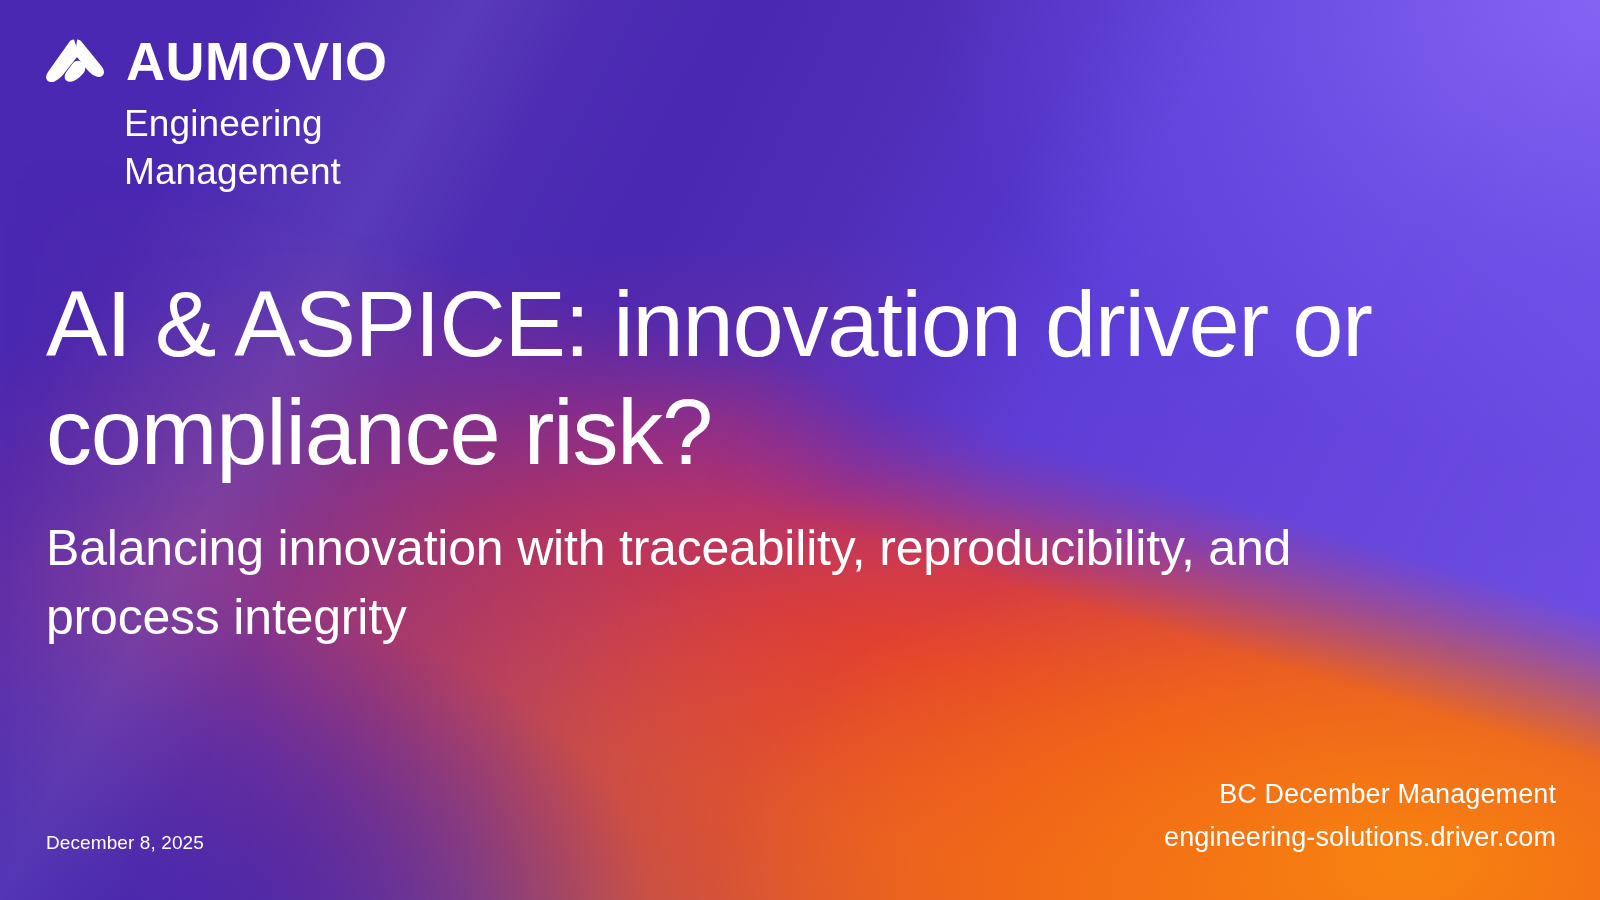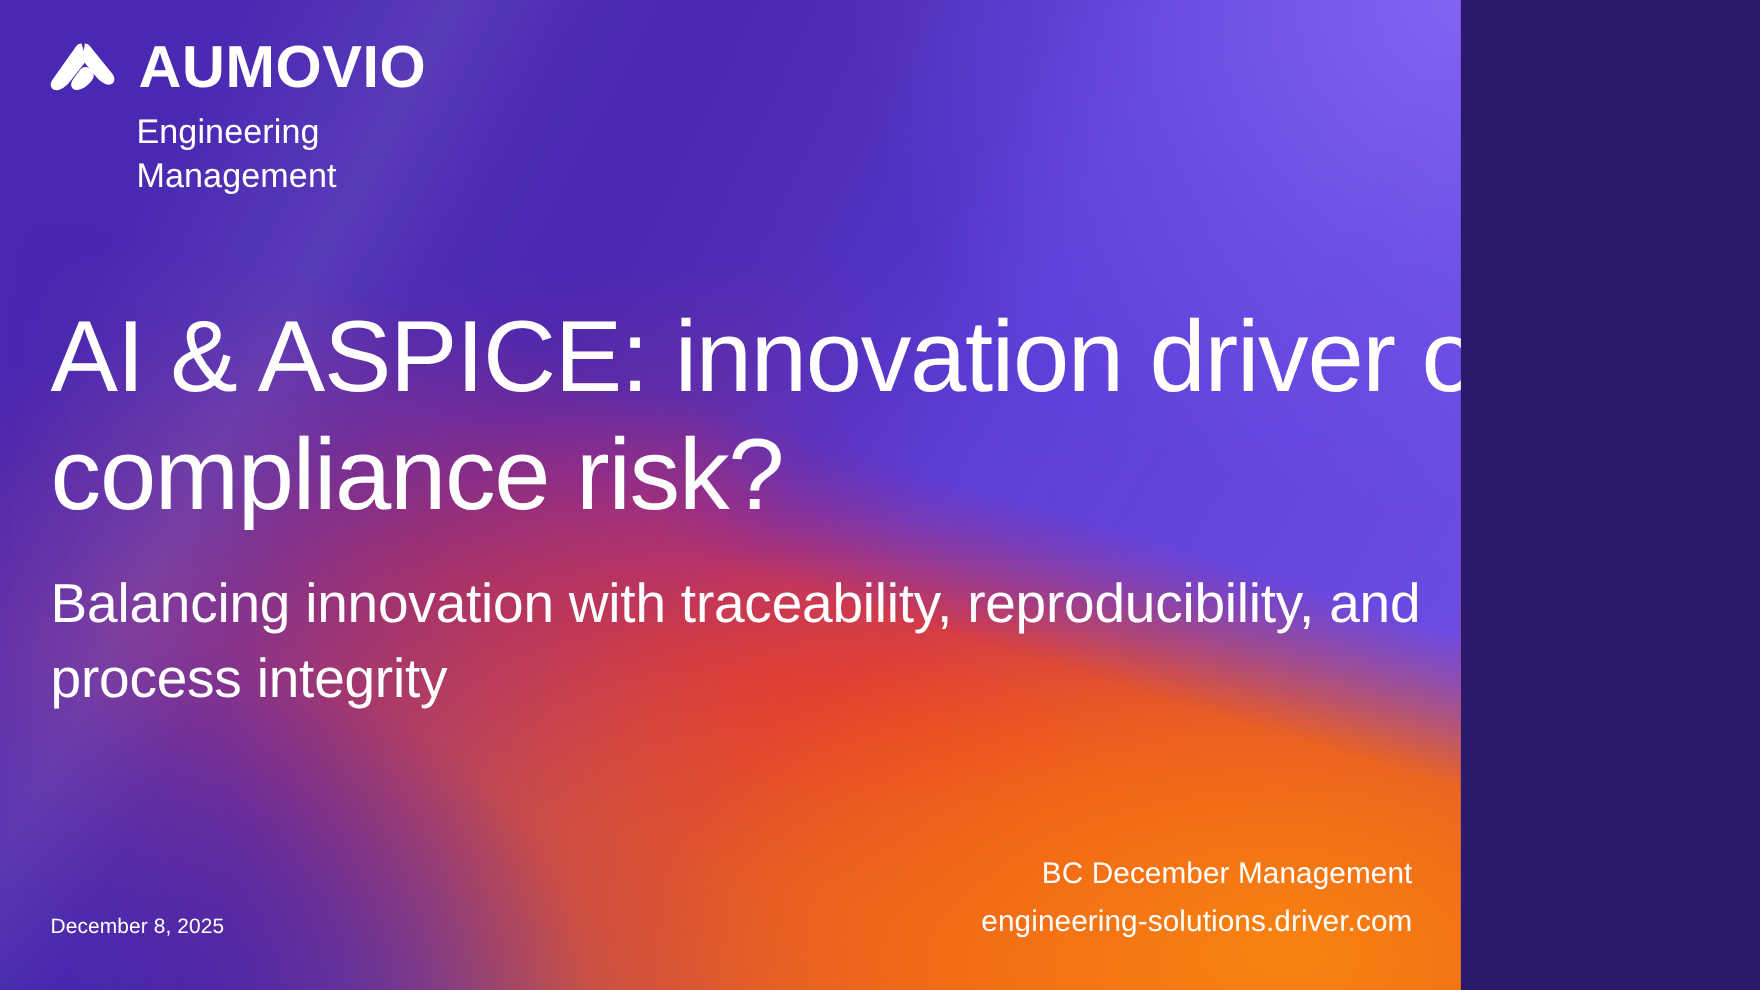--- a/index.html
+++ b/index.html
@@ -3,21 +3,21 @@
 <meta charset="utf-8">
 <style>
   html, body {
     margin: 0;
     padding: 0;
     background: #2b1a6b;
   }
 
   #slide {
     position: relative;
-    width: 1328px;
+    width: 1600px;
     height: 900px;
     overflow: hidden;
     font-family: "Liberation Sans", sans-serif;
     color: #ffffff;
     background: #4a2ab4;
     isolation: isolate;
   }
 
   
   .bg-layer {
@@ -166,21 +166,21 @@
   .logo-word {
     font-size: 54px;
     font-weight: 700;
     letter-spacing: 0.5px;
     line-height: 1;
     white-space: nowrap;
   }
   .logo-sub {
     margin-top: 12px;
     margin-left: 80px;
-    font-size: 31px;
+    font-size: 37px;
     font-weight: 400;
     line-height: 1.30;
     letter-spacing: 0.1px;
   }
 
   
   .headline {
     position: absolute;
     left: 46px;
     top: 208px;

